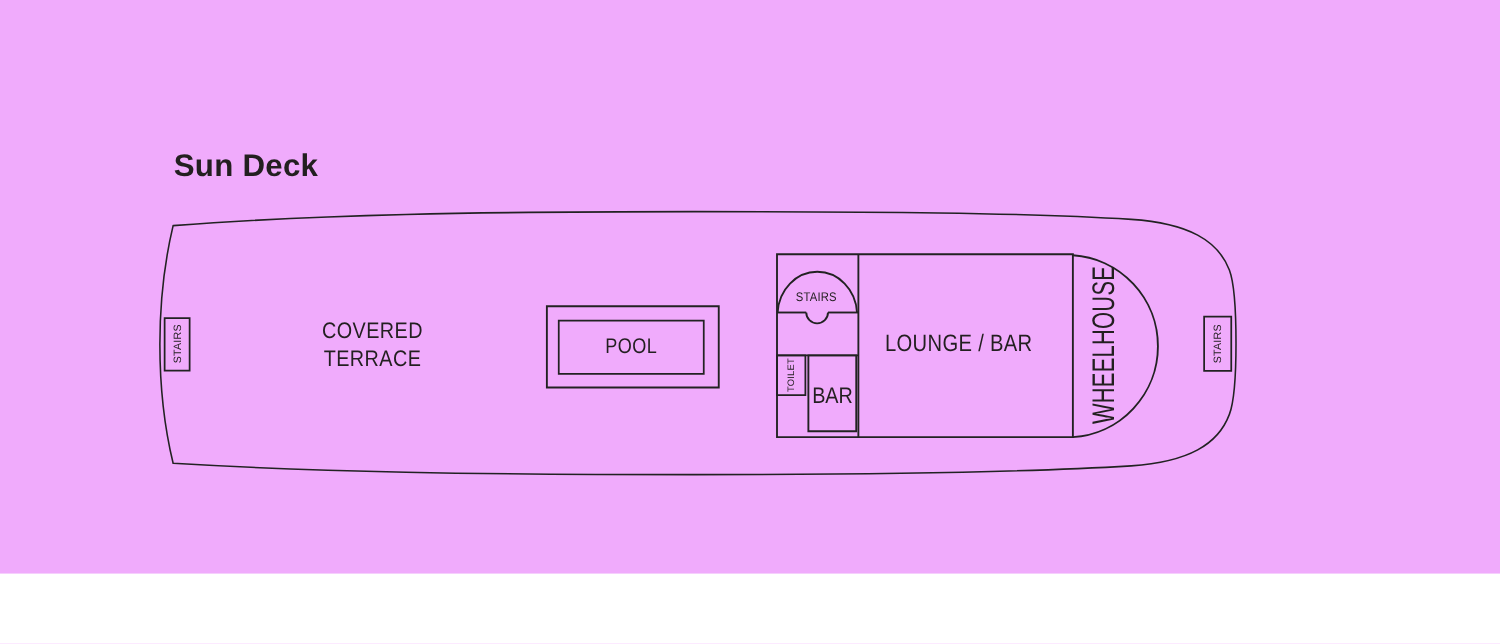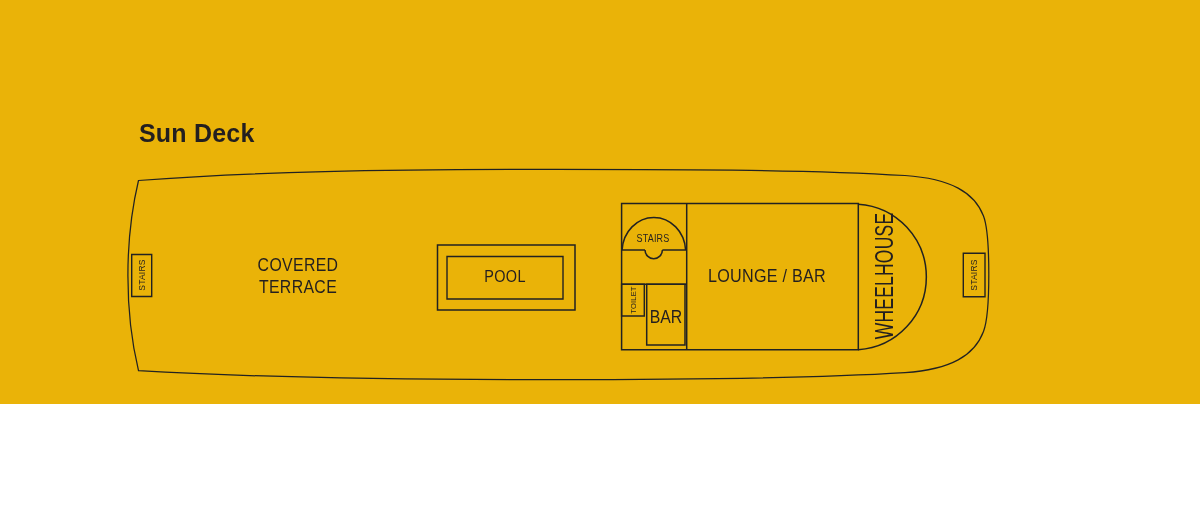--- a/index.html
+++ b/index.html
@@ -1,19 +1,19 @@
 <!DOCTYPE html>
 <html><head>
 <meta charset="utf-8">
 <style>
   html,body{margin:0;padding:0;background:#ffffff;}
   .stage{
     position:relative;
-    width:1200px;height:404px;
-    background:#eab308;
+    width:1200px;height:459px;
+    background:#f0abfc;
     font-family:"Liberation Sans", sans-serif;
     overflow:hidden;
   }
   .plan-svg{position:absolute;left:0;top:0;}
   .plan-svg *{vector-effect:non-scaling-stroke;}
 
   .deck-title{
     position:absolute;
     left:139px;top:119px;
     font-size:25px;font-weight:700;

